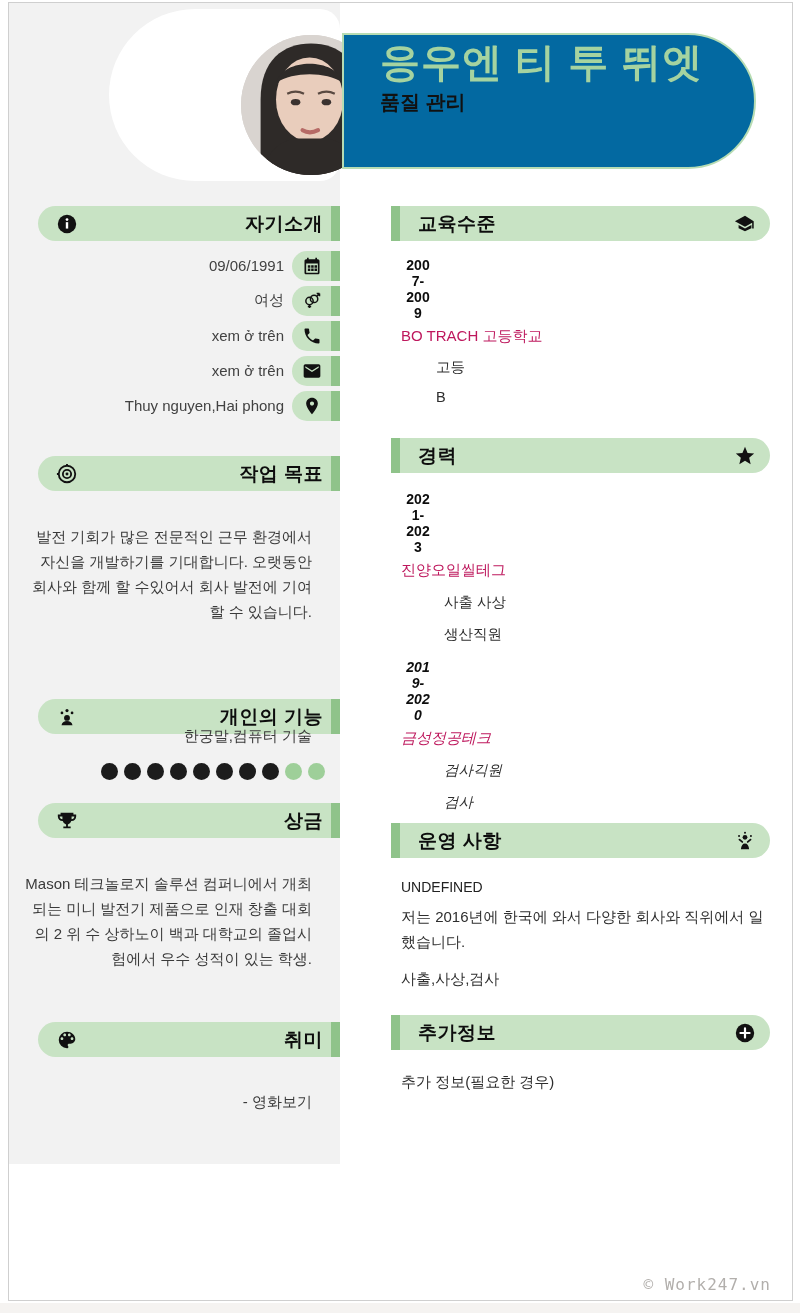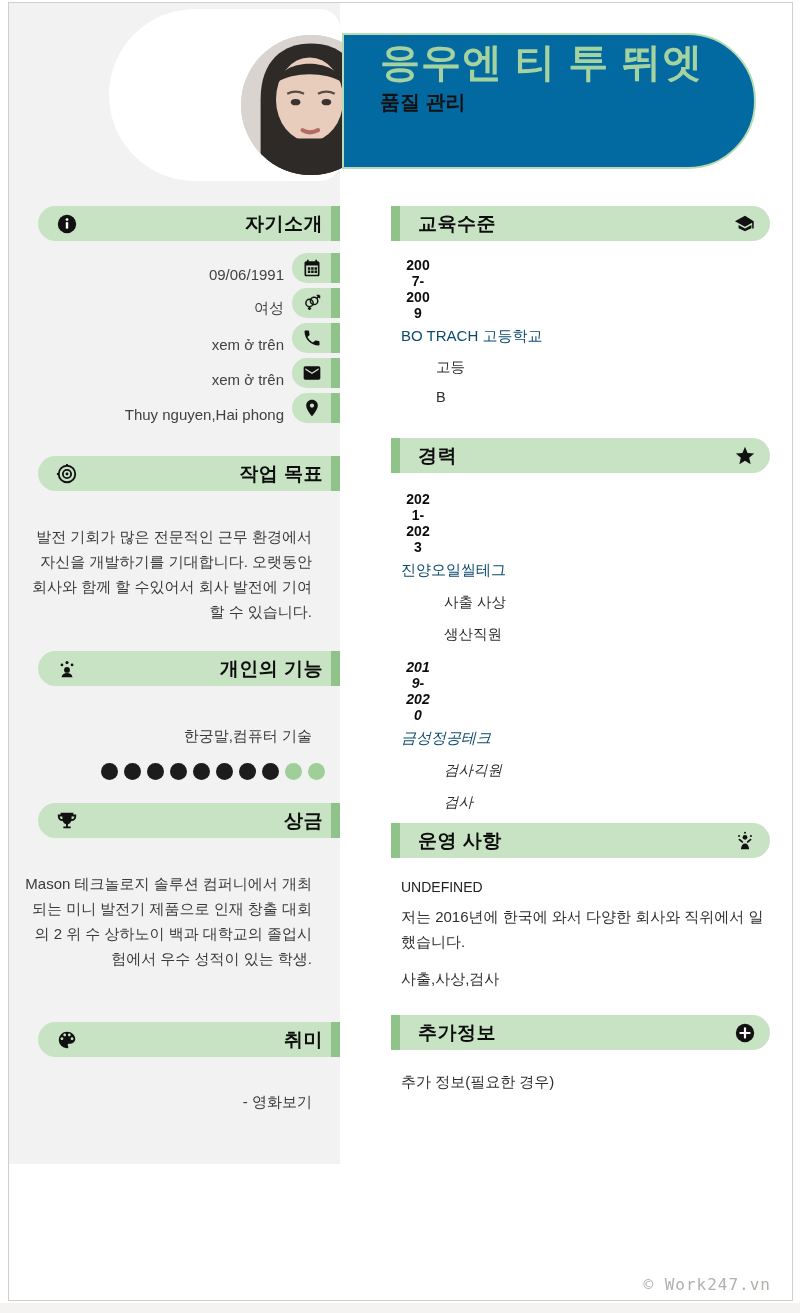--- a/index.html
+++ b/index.html
@@ -38,21 +38,21 @@
   .sec-title{position:absolute;top:50%;transform:translateY(-50%);font-size:19px;font-weight:bold;color:#0d0d0d;letter-spacing:.5px;white-space:nowrap;}
   .lhead .sec-title{right:17px;}
   .rhead .sec-title{left:27px;text-align:center;}
   .hicon{position:absolute;top:50%;transform:translateY(-50%);width:22px;height:22px;}
   .lhead .hicon{left:18px;}
   .rhead .hicon{right:14px;}
   .hicon svg{display:block;width:100%;height:100%;fill:#111;}
 
   
   .about-rows{position:absolute;left:29px;top:245px;width:302px;}
-  .info-row{height:35px;display:flex;align-items:flex-end;justify-content:flex-end;}
+  .info-row{height:35px;display:flex;align-items:center;justify-content:flex-end;}
   .info-value{font-size:15px;color:#424242;margin-right:8px;white-space:nowrap;}
   .pill{position:relative;width:48px;height:30px;background:var(--g-light);border-radius:15px 0 0 15px;flex:0 0 auto;}
   .pill::after{content:"";position:absolute;right:0;top:0;width:9px;height:30px;background:var(--g-dark);}
   .pill svg{position:absolute;left:10px;top:5px;width:20px;height:20px;fill:#111;}
 
   
   .ltext{position:absolute;left:16px;width:287px;text-align:right;font-size:15px;line-height:25px;color:var(--body-text);}
   .objective-text{top:521px;}
   .skills-text{top:723px;line-height:20px;}
   .awards-text{top:868px;}
@@ -63,21 +63,21 @@
   .dot.filled{background:#1c1c1c;}
   .dot.empty{background:#9ecf99;}
 
   
   .rcontent{position:absolute;left:392px;width:372px;color:#2e2e2e;}
   .edu-block{top:254px;}
   .exp-block{top:488px;}
   .act-block{top:876px;}
   .add-block{top:1070px;}
   .date{width:30px;font-size:14px;font-weight:bold;line-height:16px;text-align:center;overflow-wrap:break-word;color:#0d0d0d;margin-left:2px;}
-  .org{font-size:15px;margin-top:6px;color:#0c4a6e;}
+  .org{font-size:15px;margin-top:6px;color:#be185d;}
   .sub{font-size:14.5px;margin-left:35px;margin-top:12px;}
   .exp-item .sub{margin-left:43px;margin-top:13px;}
   .exp-item + .exp-item{margin-top:15px;font-style:italic;}
   .act-line1{font-size:14px;color:#222;}
   .act-line2{font-size:15px;line-height:25px;margin-top:9px;}
   .act-line3{font-size:15px;margin-top:16px;}
   .add-text{font-size:15px;}
 
   .watermark{position:absolute;top:1272px;right:21px;font-family:"DejaVu Sans Mono","Liberation Mono",monospace;font-size:16px;color:#b2afac;letter-spacing:1px;}
 </style>
@@ -172,21 +172,21 @@
             <circle cx="12" cy="12" r="9" fill="none" stroke="#111" stroke-width="2"></circle>
             <circle cx="12" cy="12" r="4.5" fill="none" stroke="#111" stroke-width="2"></circle>
             <circle cx="12" cy="12" r="1.6"></circle>
             <path d="M12 3 V1 M3 12 H1" stroke="#111" stroke-width="2"></path>
           </svg>
       </span>
       <span class="sec-title">작업 목표</span>
     </div>
     <div class="ltext objective-text">발전 기회가 많은 전문적인 근무 환경에서 자신을 개발하기를 기대합니다. 오랫동안 회사와 함께 할 수있어서 회사 발전에 기여할 수 있습니다.</div>
 
-    <div class="lhead" style="top:648px">
+    <div class="lhead" style="top:696px">
       <span class="hicon">
         <svg viewBox="0 0 24 24">
             <circle cx="12" cy="13" r="3.2"></circle>
             <path d="M6 21c.6-3.2 3-4.6 6-4.6s5.4 1.4 6 4.6z"></path>
             <circle cx="6.5" cy="7.5" r="1.5"></circle>
             <circle cx="12" cy="5" r="1.7"></circle>
             <circle cx="17.5" cy="7.5" r="1.5"></circle>
           </svg>
       </span>
       <span class="sec-title">개인의 기능</span>

